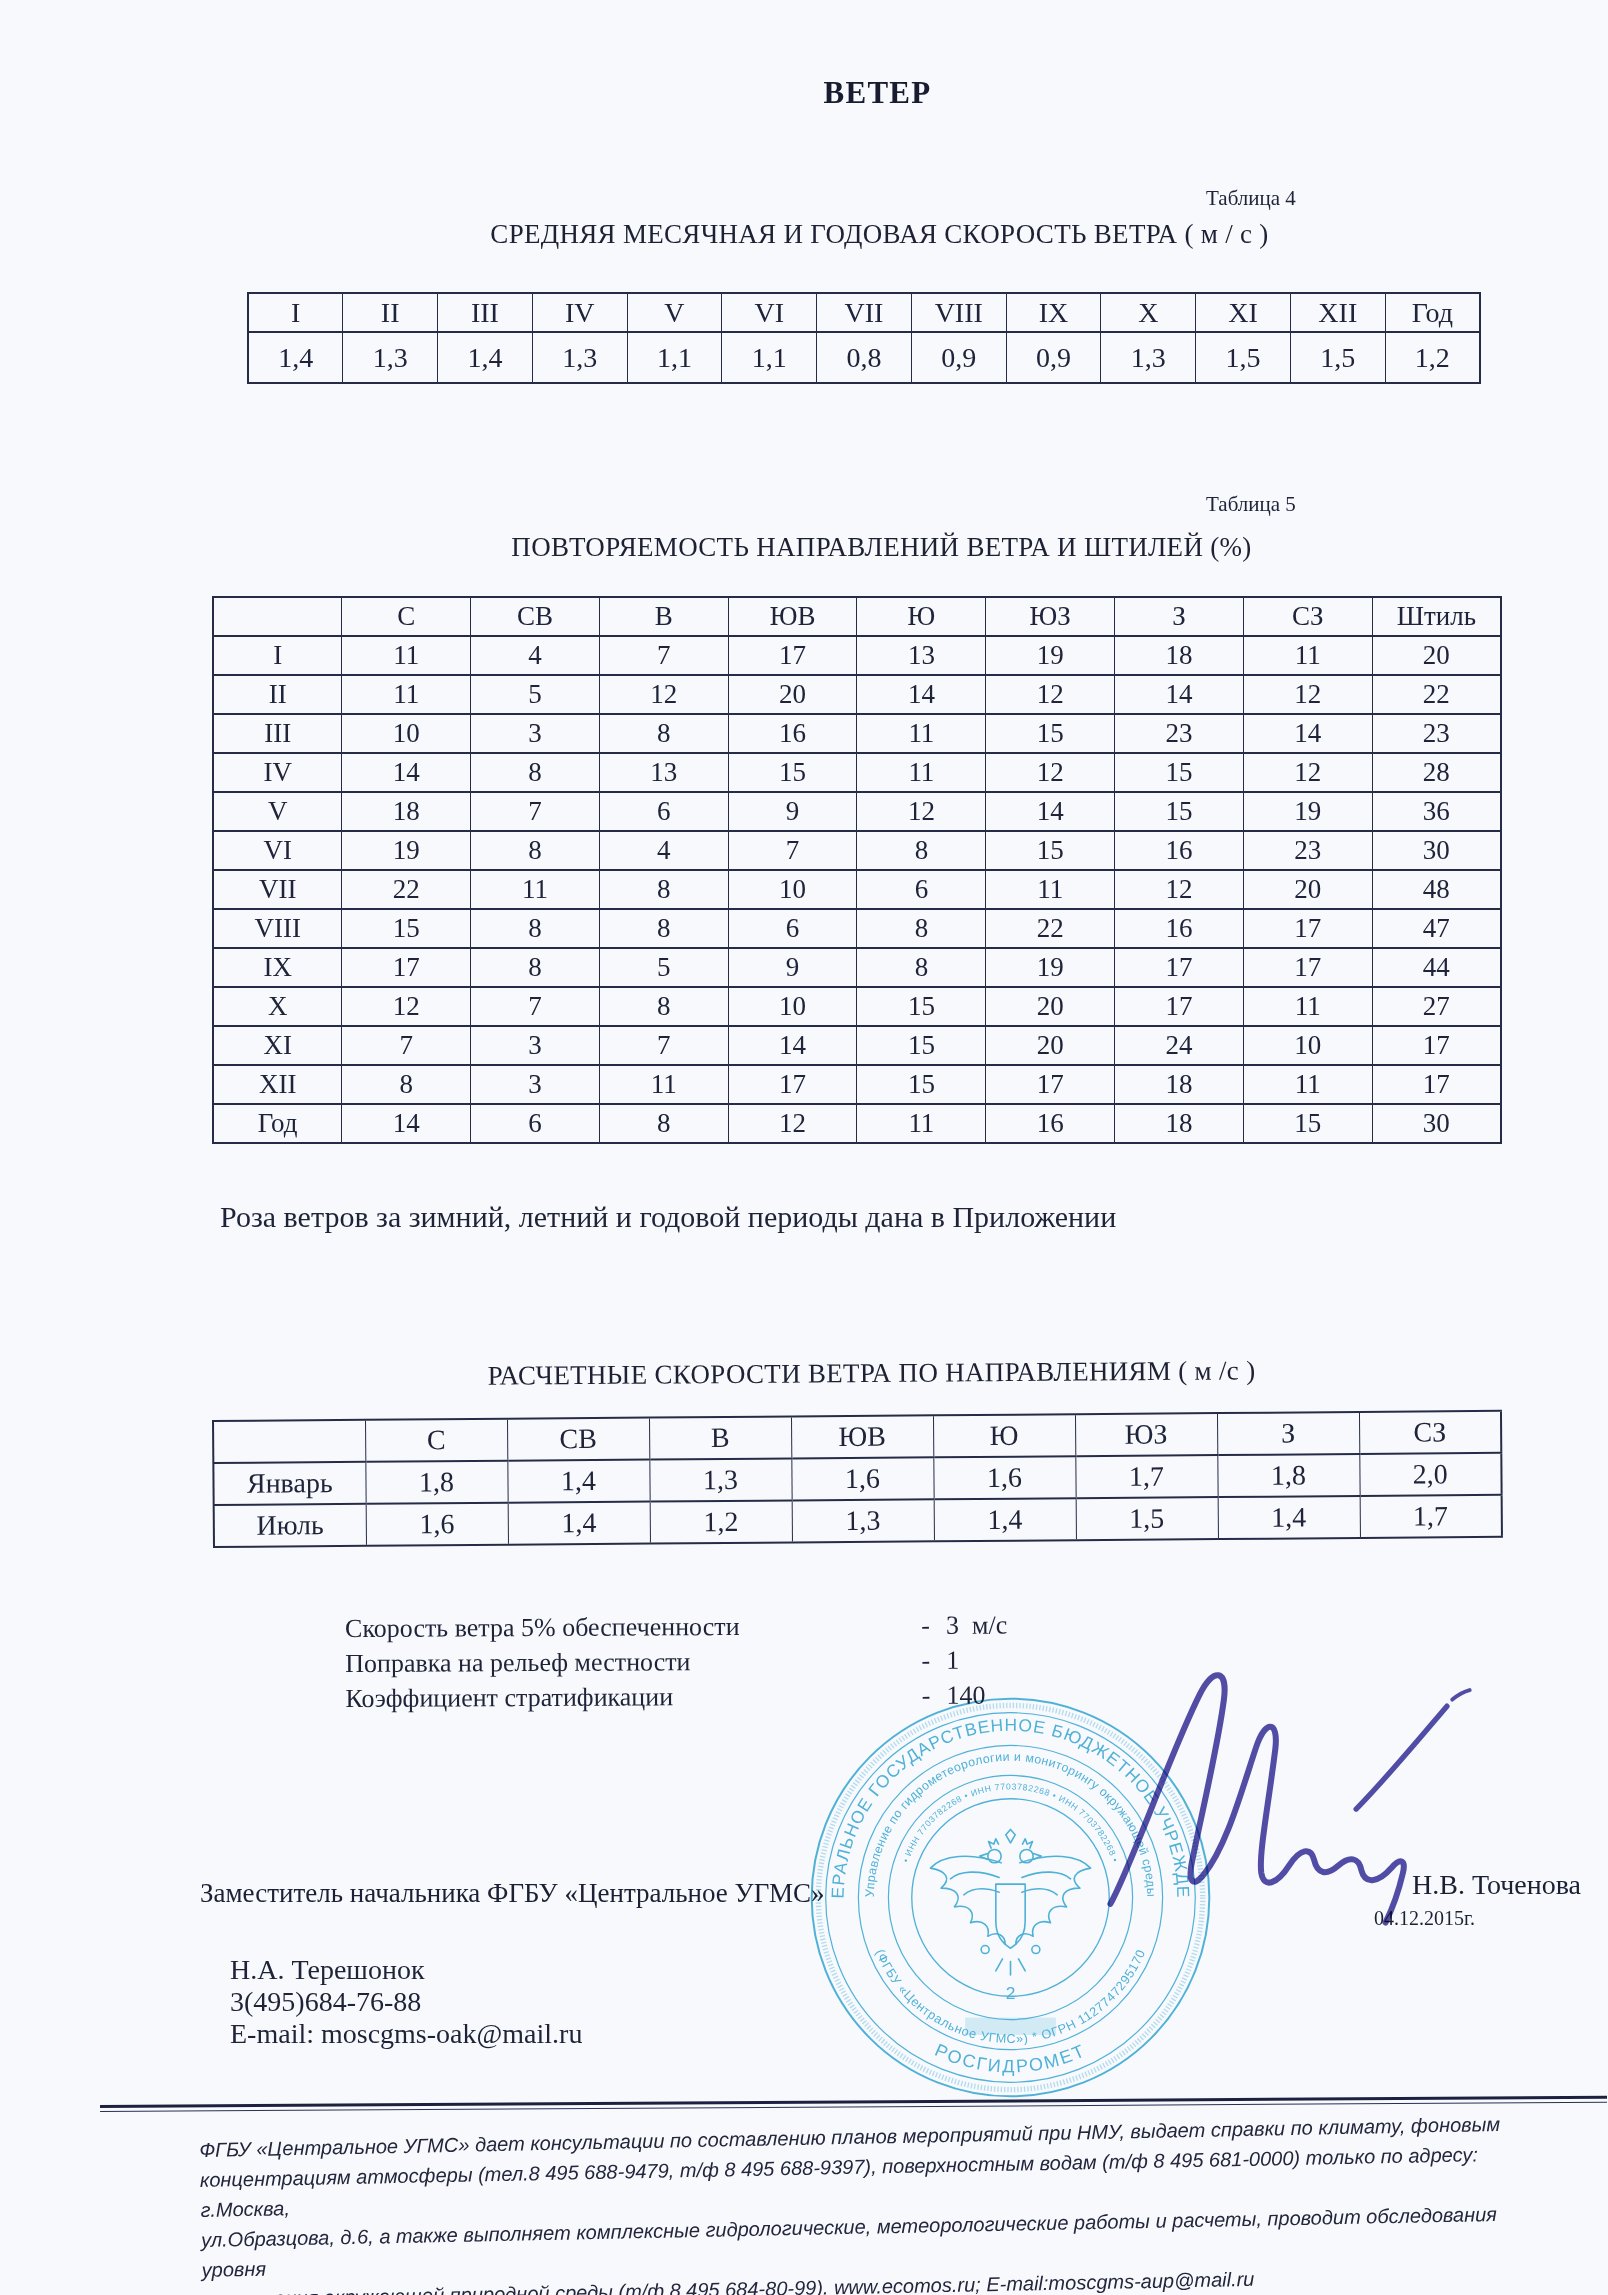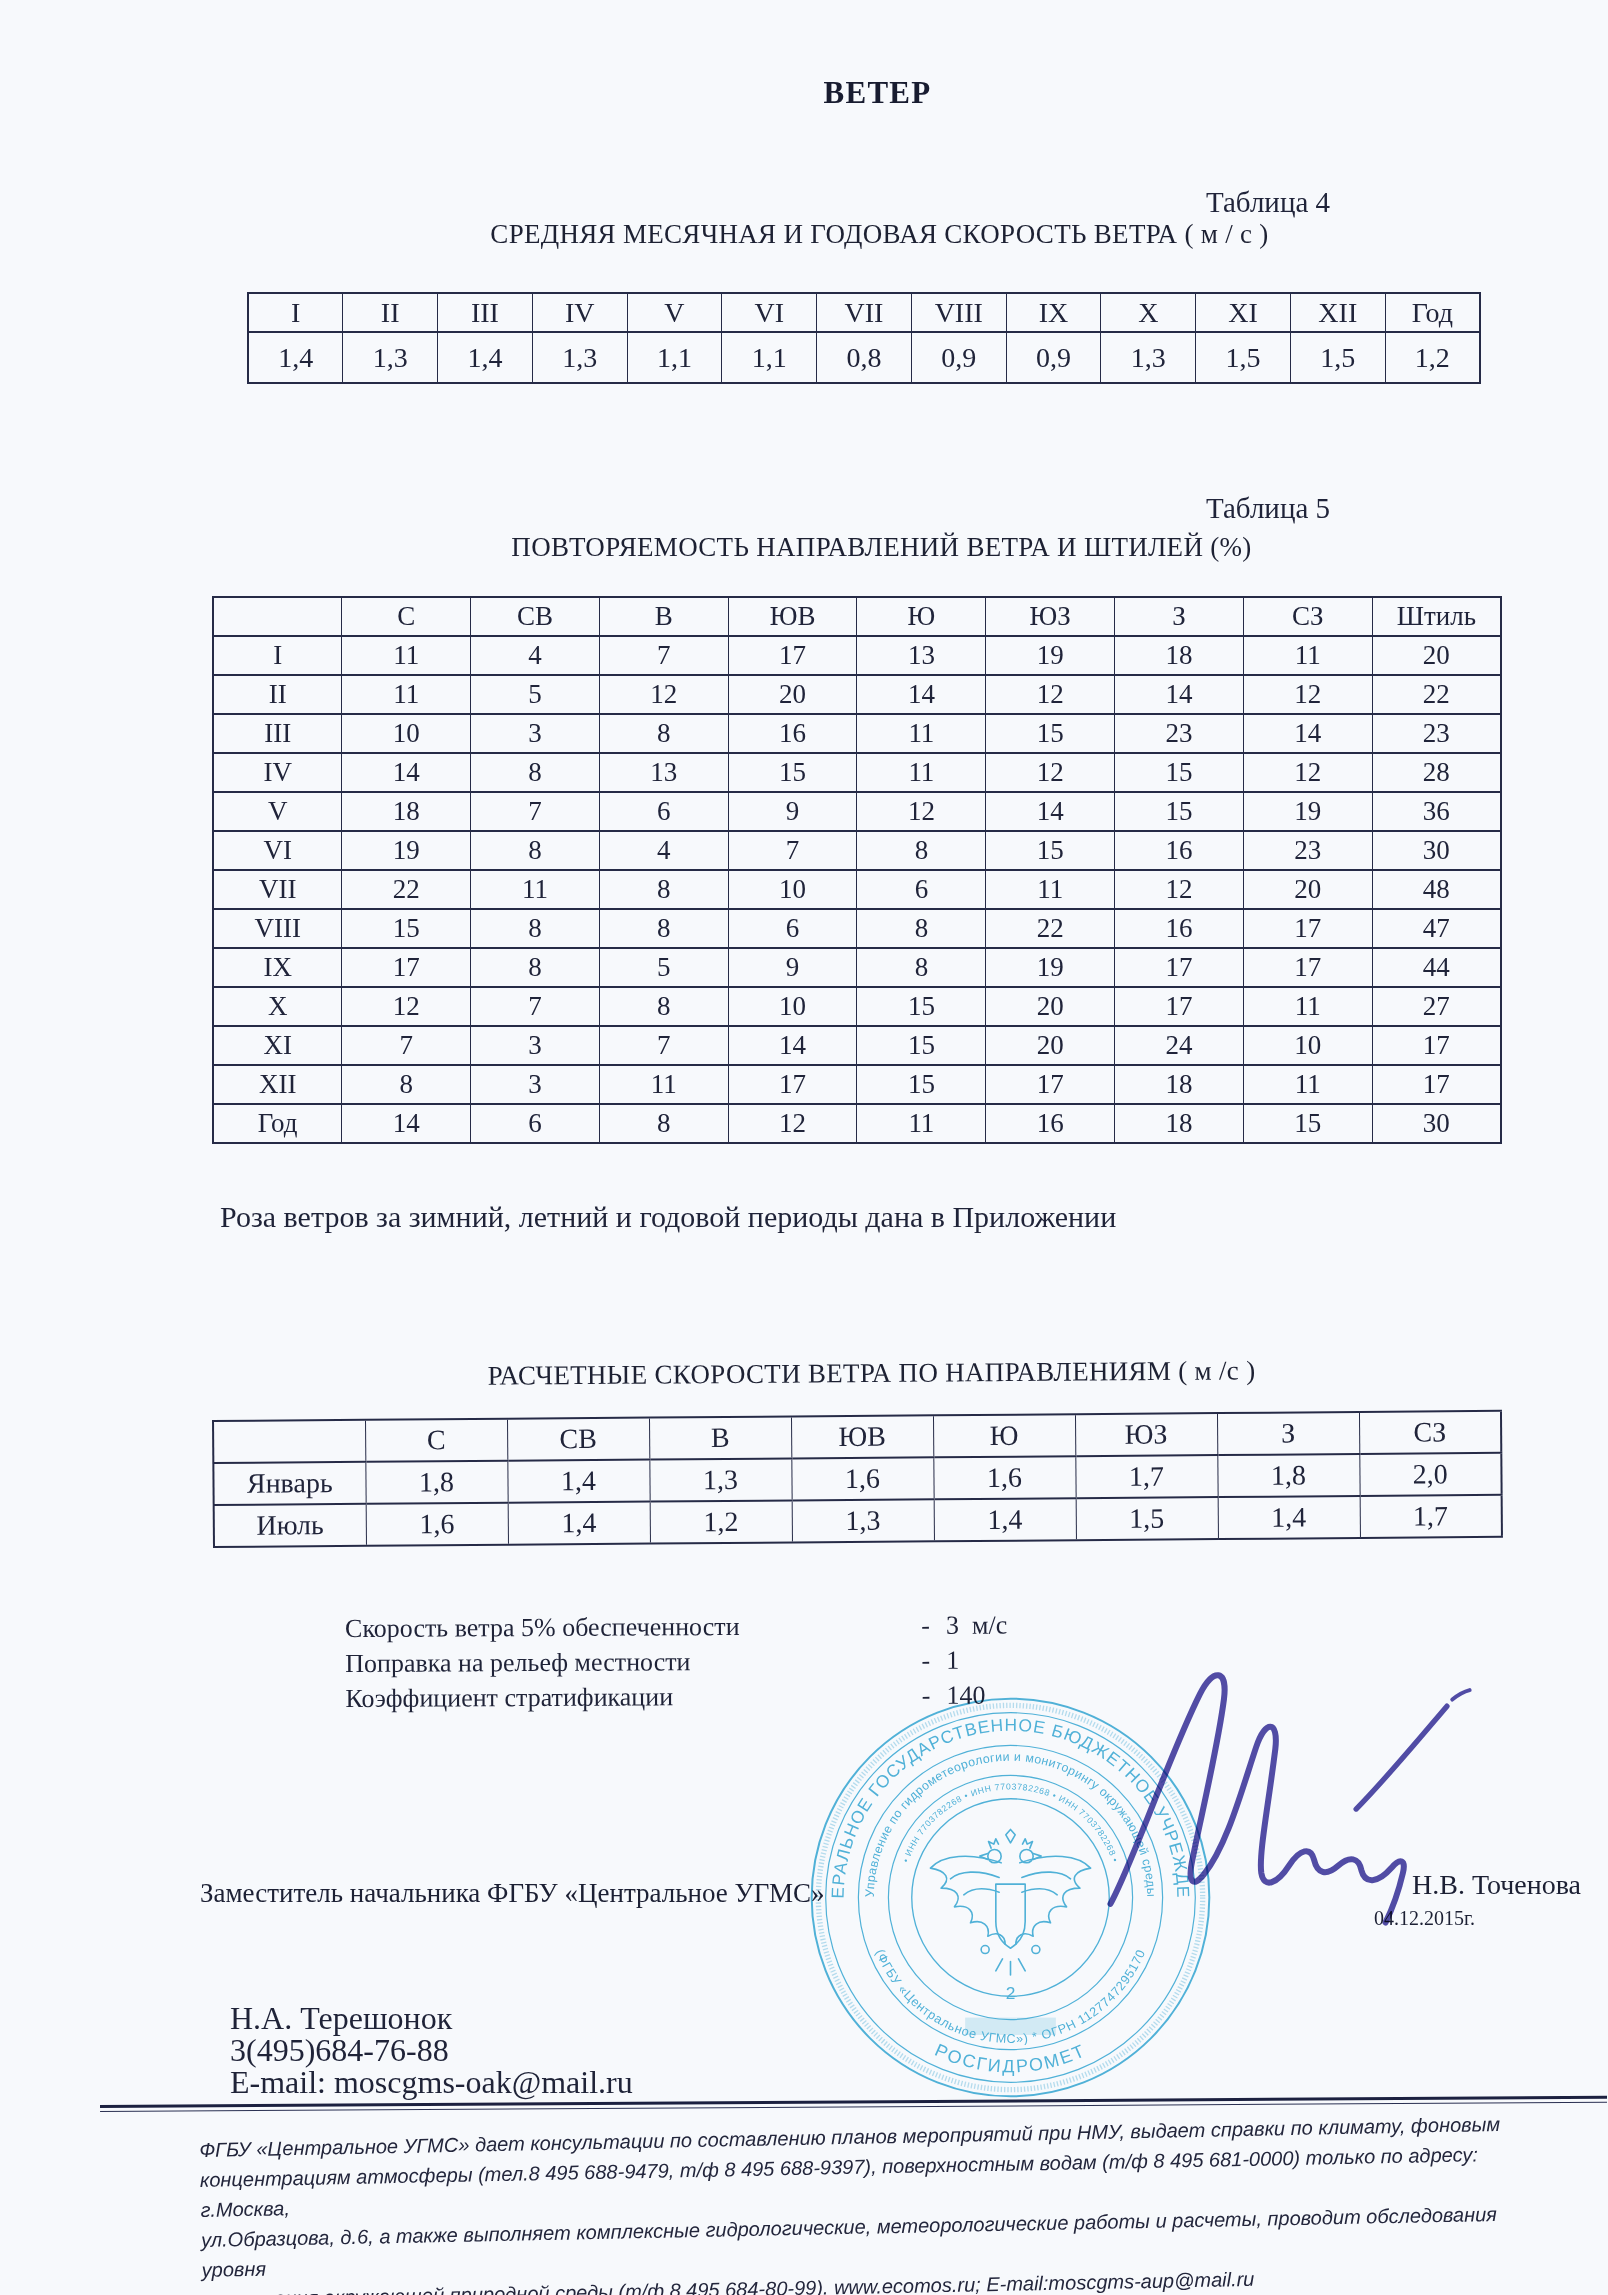--- a/index.html
+++ b/index.html
@@ -9,21 +9,21 @@
     font-family:"Liberation Serif","DejaVu Serif",serif;
     color:#1d2133;
   }
   .abs{position:absolute;}
   
   .doc-title{
     left:0;top:75px;width:1609px;text-align:center;
     transform:translateX(73px);
     font-size:31px;font-weight:bold;letter-spacing:1.3px;color:#181c30;
   }
-  .tbl-label{font-size:29px;color:#20243a;}
+  .tbl-label{font-size:21px;color:#20243a;}
   #t4-label{left:1206px;top:186px;}
   #t5-label{left:1206px;top:492px;}
   .big-heading{
     left:0;width:1609px;text-align:center;font-size:27px;letter-spacing:0.3px;color:#1d2133;
   }
   #t4-heading{top:219px;transform:translateX(75px);}
   #t5-heading{top:532px;transform:translateX(77px);}
   #t6-heading{top:1358px;transform:translateX(67px) rotate(-0.4deg);}
   
   table{border-collapse:collapse;table-layout:fixed;background:transparent;}
@@ -47,21 +47,21 @@
   #note{left:220px;top:1200px;font-size:30px;color:#1f2338;}
   #params{left:345px;top:1614px;transform:rotate(-0.3deg);transform-origin:left top;}
   .param-row{display:flex;align-items:baseline;height:35px;font-size:26px;color:#1f2338;}
   .param-label{width:560px;}
   .param-sep{width:41px;text-align:center;}
   .param-value{white-space:pre;}
   
   #position-line{left:192px;top:1878px;font-size:27px;color:#1c2034;z-index:1;margin-left:8px;}
   #signer-name{left:1412px;top:1869px;font-size:28px;color:#1c2034;}
   #sign-date{left:1374px;top:1907px;font-size:20px;color:#1c2034;}
-  #contact{left:230px;top:1954px;font-size:32px;line-height:32px;color:#1f2338;margin-top:48px;}
+  #contact{left:230px;top:1954px;font-size:28px;line-height:32px;color:#1f2338;}
   
   #stamp{left:797px;top:1684px;z-index:2;mix-blend-mode:multiply;opacity:0.93;}
   #stamp text{font-family:"Liberation Sans","DejaVu Sans",sans-serif;}
   #signature{left:1069px;top:1642px;z-index:3;mix-blend-mode:multiply;}
   
   #footer-rule{left:100px;top:2105px;width:1507px;transform:rotate(-0.35deg);transform-origin:left top;}
   #footer-rule .r1{border-top:3.3px solid #1c2140;}
   #footer-rule .r2{border-top:1.3px solid #2a3052;margin-top:3.3px;}
   #footer-text{
     left:199px;top:2135px;width:1336px;

